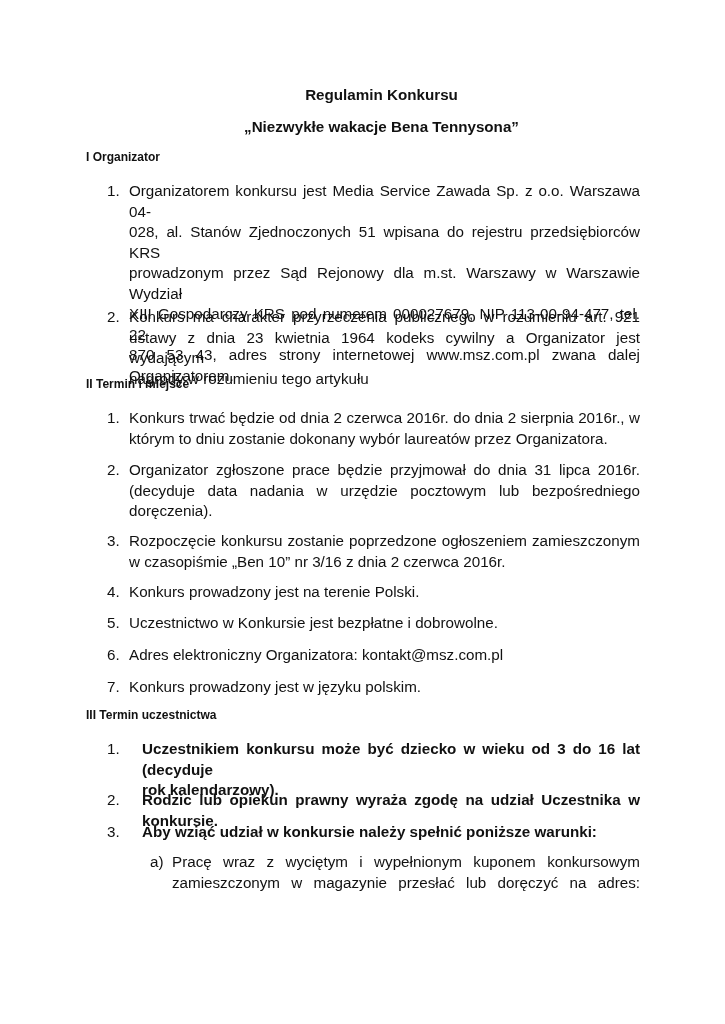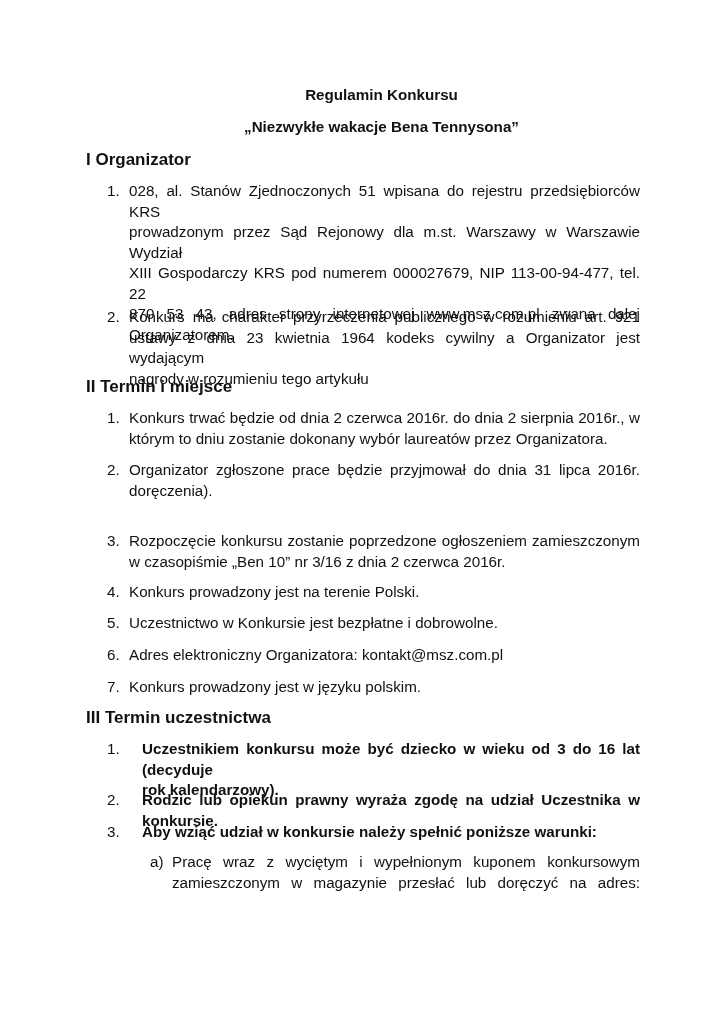--- a/index.html
+++ b/index.html
@@ -9,21 +9,21 @@
       font-size: 15.2px;
     }
     .page { position: absolute; left: 0; top: 0; width: 725px; height: 1024px; }
     .title, .subtitle {
       position: absolute; left: 0; width: 725px; text-align: center;
       font-weight: bold; font-size: 15.2px; padding-left: 19px;
     }
     .title { top: 86px; }
     .subtitle { top: 118px; }
     .section {
-      position: absolute; left: 86px; font-weight: bold; font-size: 17px;
+      position: absolute; left: 86px; font-weight: bold; font-size: 12px;
     }
     .item {
       position: absolute; left: 107px; width: 533px; line-height: 20.5px;
     }
     .item .num { position: absolute; left: 0; top: 0; }
     .item .txt { display: block; margin-left: 22px; text-align: justify; }
     .item.s3 .txt { margin-left: 35px; font-weight: bold; }
     .sub { position: absolute; left: 150px; width: 490px; line-height: 20.5px; }
     .sub .num { position: absolute; left: 0; top: 0; }
     .sub .txt { display: block; margin-left: 22px; text-align: justify; text-align-last: justify; }
@@ -34,20 +34,21 @@
 <body>
 
 <div class="page">
   <div class="title">Regulamin Konkursu</div>
   <div class="subtitle">„Niezwykłe wakacje Bena Tennysona”</div>
 
   <div class="section" style="top:150px">I Organizator</div>
   <div class="item" style="top:181px">
     <span class="num">1.</span>
     <span class="txt">
+        <span class="ln">Organizatorem konkursu jest Media Service Zawada Sp. z o.o. Warszawa 04-</span>
         <span class="ln">028, al. Stanów Zjednoczonych 51 wpisana do rejestru przedsiębiorców KRS</span>
         <span class="ln">prowadzonym przez Sąd Rejonowy dla m.st. Warszawy w Warszawie Wydział</span>
         <span class="ln">XIII Gospodarczy KRS pod numerem 000027679, NIP 113-00-94-477, tel. 22</span>
         <span class="ln">870 53 43, adres strony internetowej www.msz.com.pl zwana dalej</span>
         <span class="ln last">Organizatorem.</span>
       </span>
   </div>
   <div class="item" style="top:307px">
     <span class="num">2.</span>
     <span class="txt">
@@ -62,20 +63,21 @@
     <span class="num">1.</span>
     <span class="txt">
         <span class="ln">Konkurs trwać będzie od dnia 2 czerwca 2016r. do dnia 2 sierpnia 2016r., w</span>
         <span class="ln last">którym to dniu zostanie dokonany wybór laureatów przez Organizatora.</span>
       </span>
   </div>
   <div class="item" style="top:460px">
     <span class="num">2.</span>
     <span class="txt">
         <span class="ln">Organizator zgłoszone prace będzie przyjmował do dnia 31 lipca 2016r.</span>
+        <span class="ln">(decyduje data nadania w urzędzie pocztowym lub bezpośredniego</span>
         <span class="ln last">doręczenia).</span>
       </span>
   </div>
   <div class="item" style="top:531px">
     <span class="num">3.</span>
     <span class="txt">
         <span class="ln">Rozpoczęcie konkursu zostanie poprzedzone ogłoszeniem zamieszczonym</span>
         <span class="ln last">w czasopiśmie „Ben 10” nr 3/16 z dnia 2 czerwca 2016r.</span>
       </span>
   </div>

